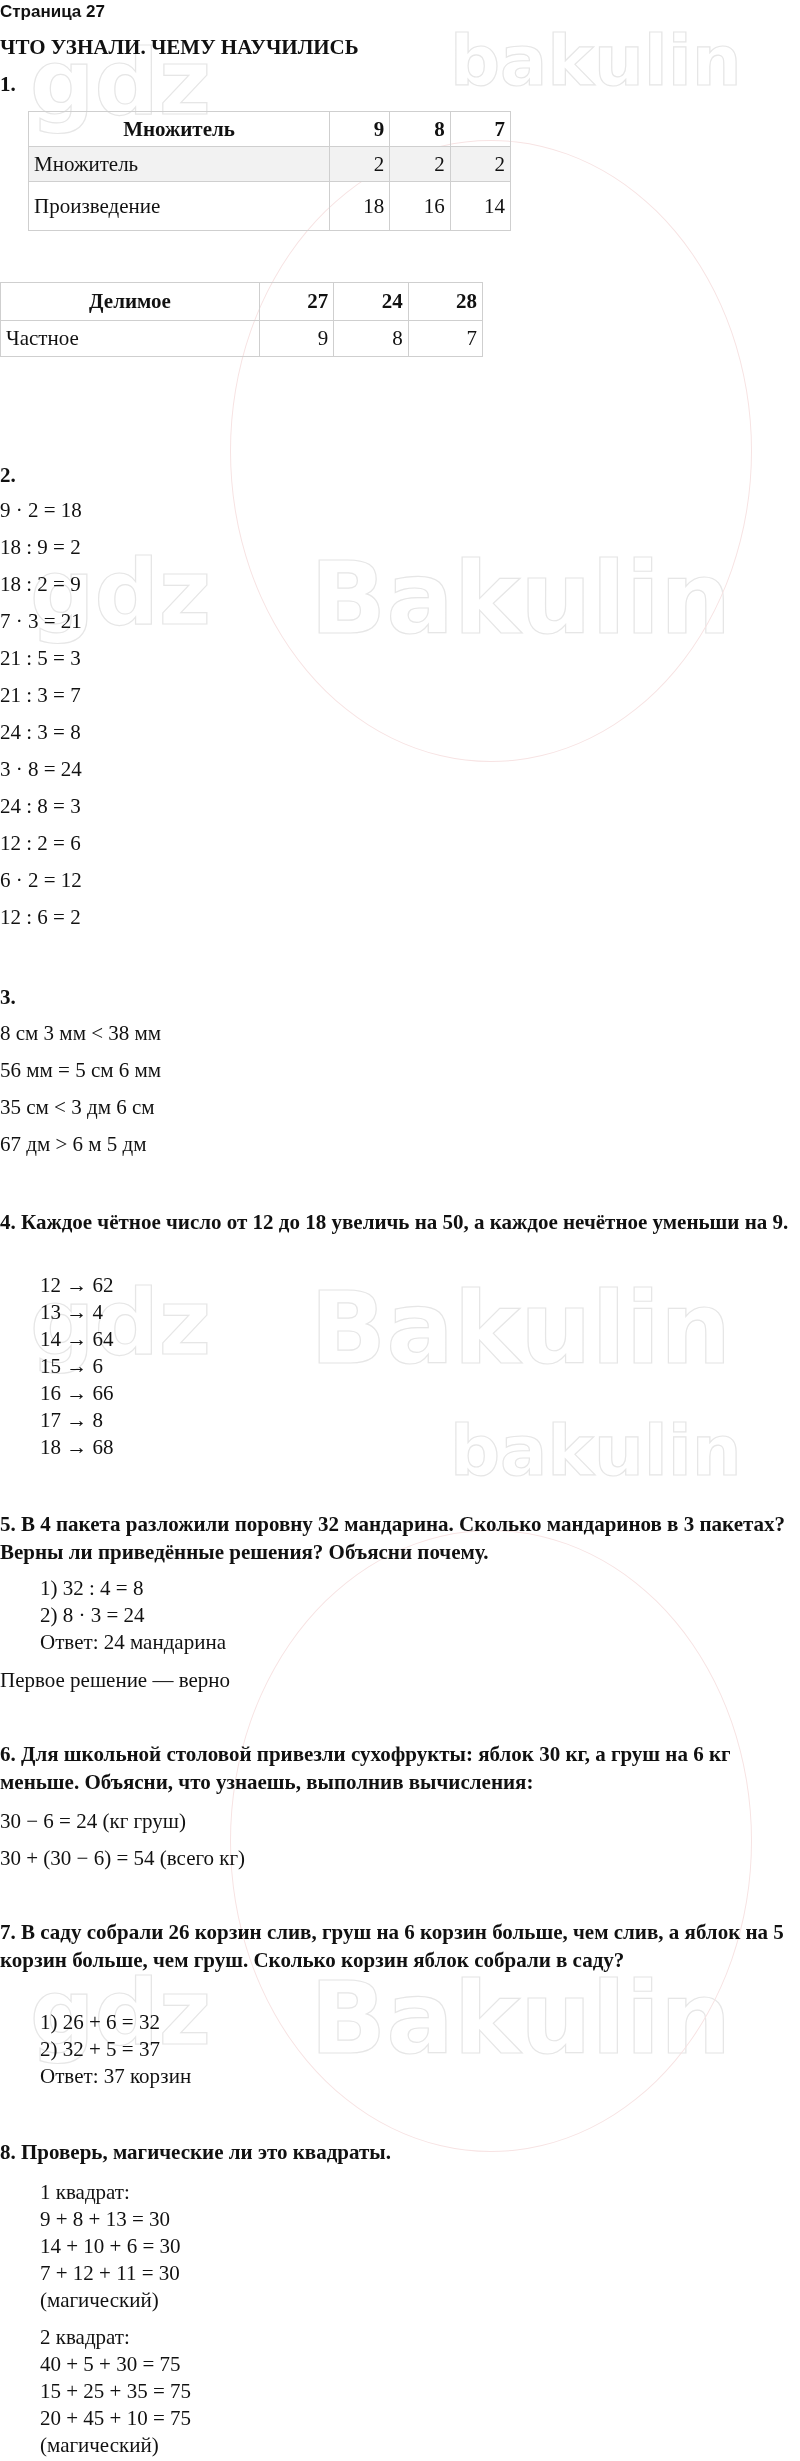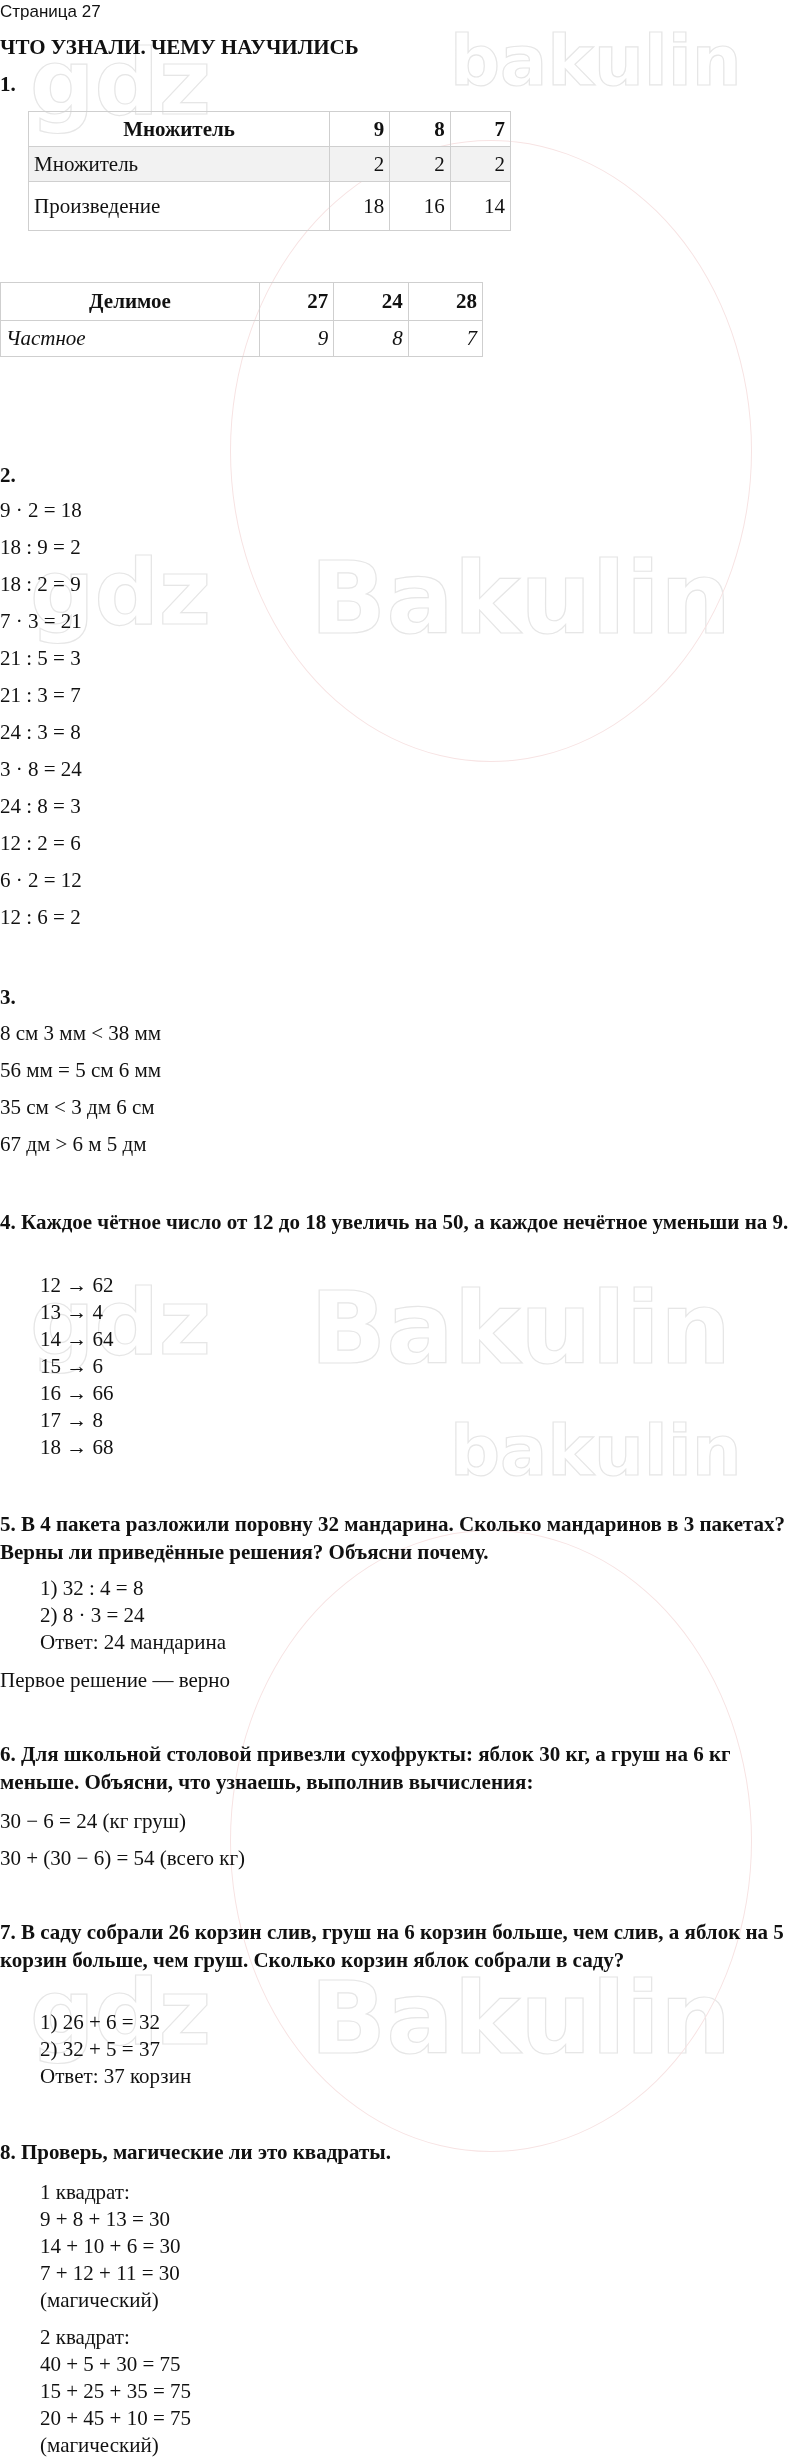--- a/index.html
+++ b/index.html
@@ -4,21 +4,21 @@
 <style>
   html, body { margin: 0; padding: 0; background: #ffffff; }
   body {
     width: 800px; height: 2461px; position: relative; overflow: hidden;
     font-family: "Liberation Serif", serif; color: #111; font-size: 21px;
   }
   .wm { position: absolute; font-family: "DejaVu Sans", sans-serif; font-weight: bold;
         color: transparent; -webkit-text-stroke: 1.2px #e6e6e6; pointer-events: none; z-index: 0; }
   .wm-face { position: absolute; border: 1.5px solid #f7e3e3; border-radius: 50%; pointer-events: none; z-index: 0; }
   .abs { position: absolute; left: 0; z-index: 1; white-space: nowrap; }
-  .page-label { font-family: "Liberation Sans", sans-serif; font-weight: normal; font-size: 17px; top: 2px; }
+  .page-label { font-family: "Liberation Sans", sans-serif; font-weight: bold; font-size: 17px; top: 2px; }
   .title { font-weight: bold; font-size: 21px; top: 35px; }
   .h { font-weight: bold; font-size: 21px; }
   .wrap { white-space: normal; width: 795px; line-height: 28px; }
   .line { font-size: 21px; }
   table { position: absolute; left: 0; border-collapse: collapse; z-index: 1; font-size: 21px; }
   td, th { border: 1px solid #cfcfcf; padding: 0 5px; }
   th { font-weight: bold; }
   th.first { text-align: center; }
   td.num, th.num { text-align: right; }
   tr.shaded td { background: #f2f2f2; }
@@ -70,21 +70,21 @@
   </table>
 
 <table style="top:282px;width:483px;">
   <tbody>
       <tr style="height:38px;">
     <th class="first" style="width:248px;">Делимое</th>
     <th class="num">27</th>
     <th class="num">24</th>
     <th class="num">28</th>
   </tr>
-  <tr style="height:36px;font-style:italic;">
+  <tr style="height:36px;">
     <td>Частное</td>
     <td class="num">9</td>
     <td class="num">8</td>
     <td class="num">7</td>
   </tr>
 </tbody>
   </table>
 
 <div class="abs h" style="top:463px;">2.</div>
 <div class="col" style="top:492px;">

